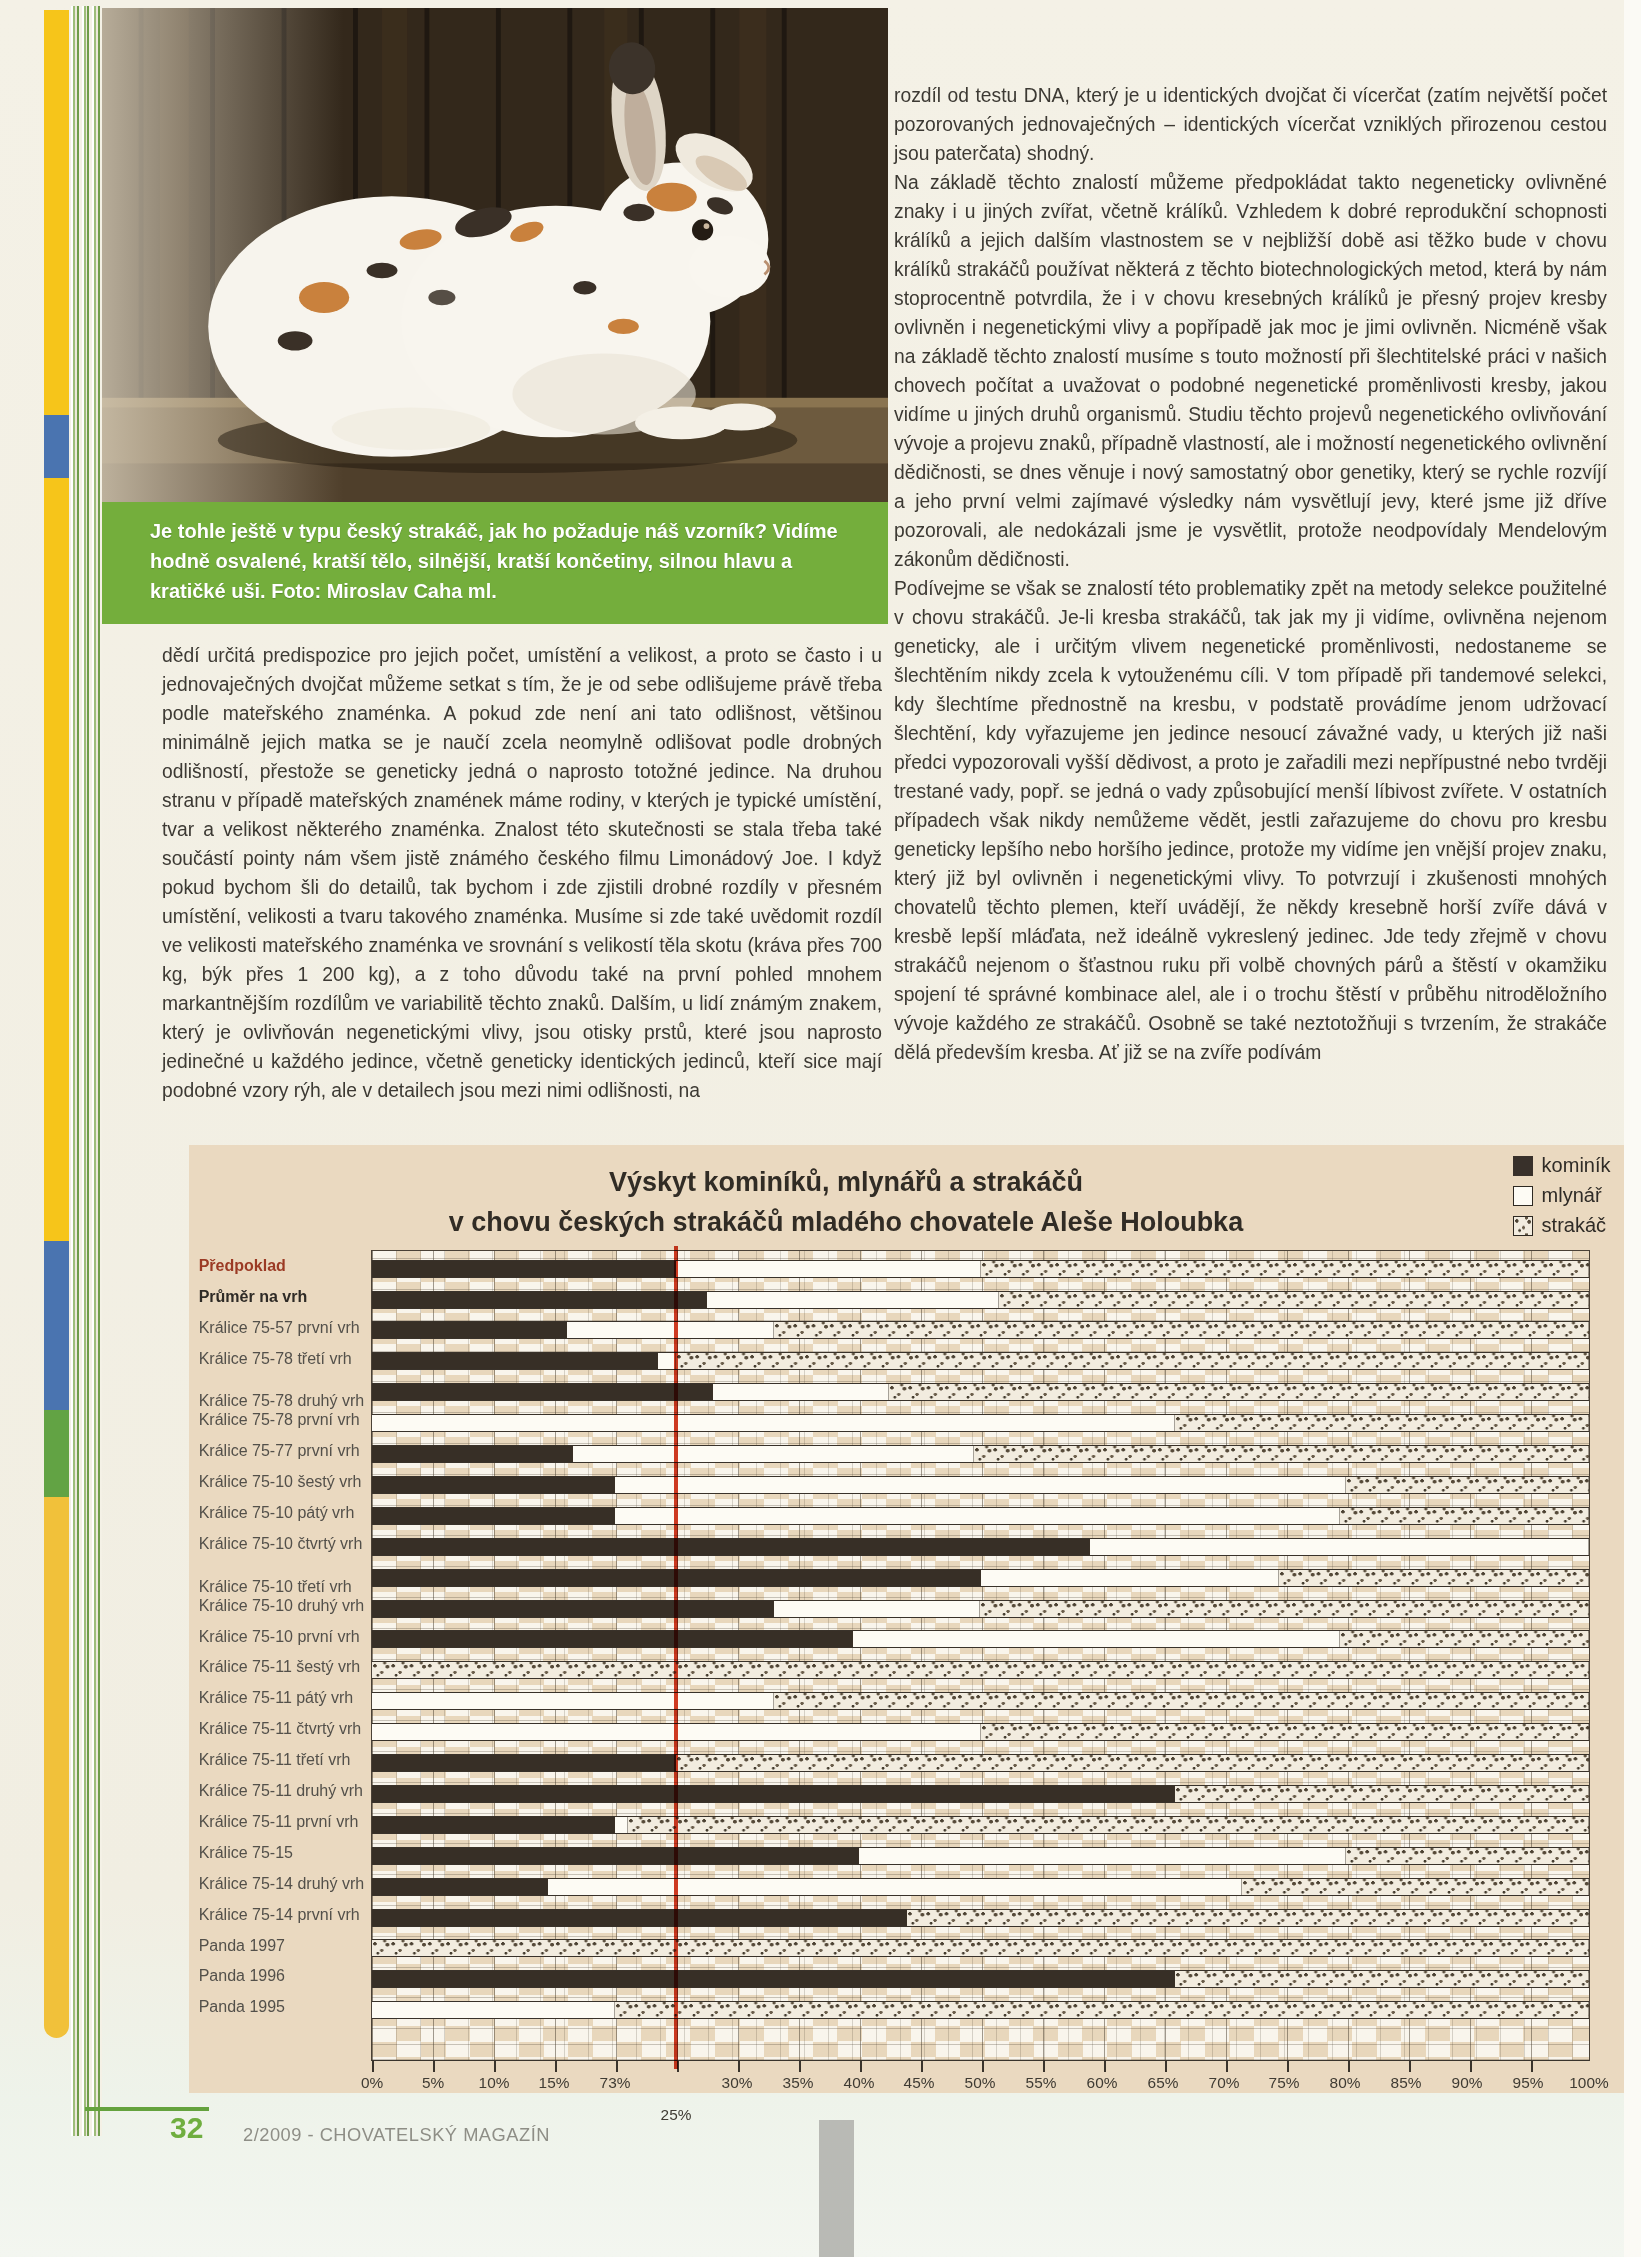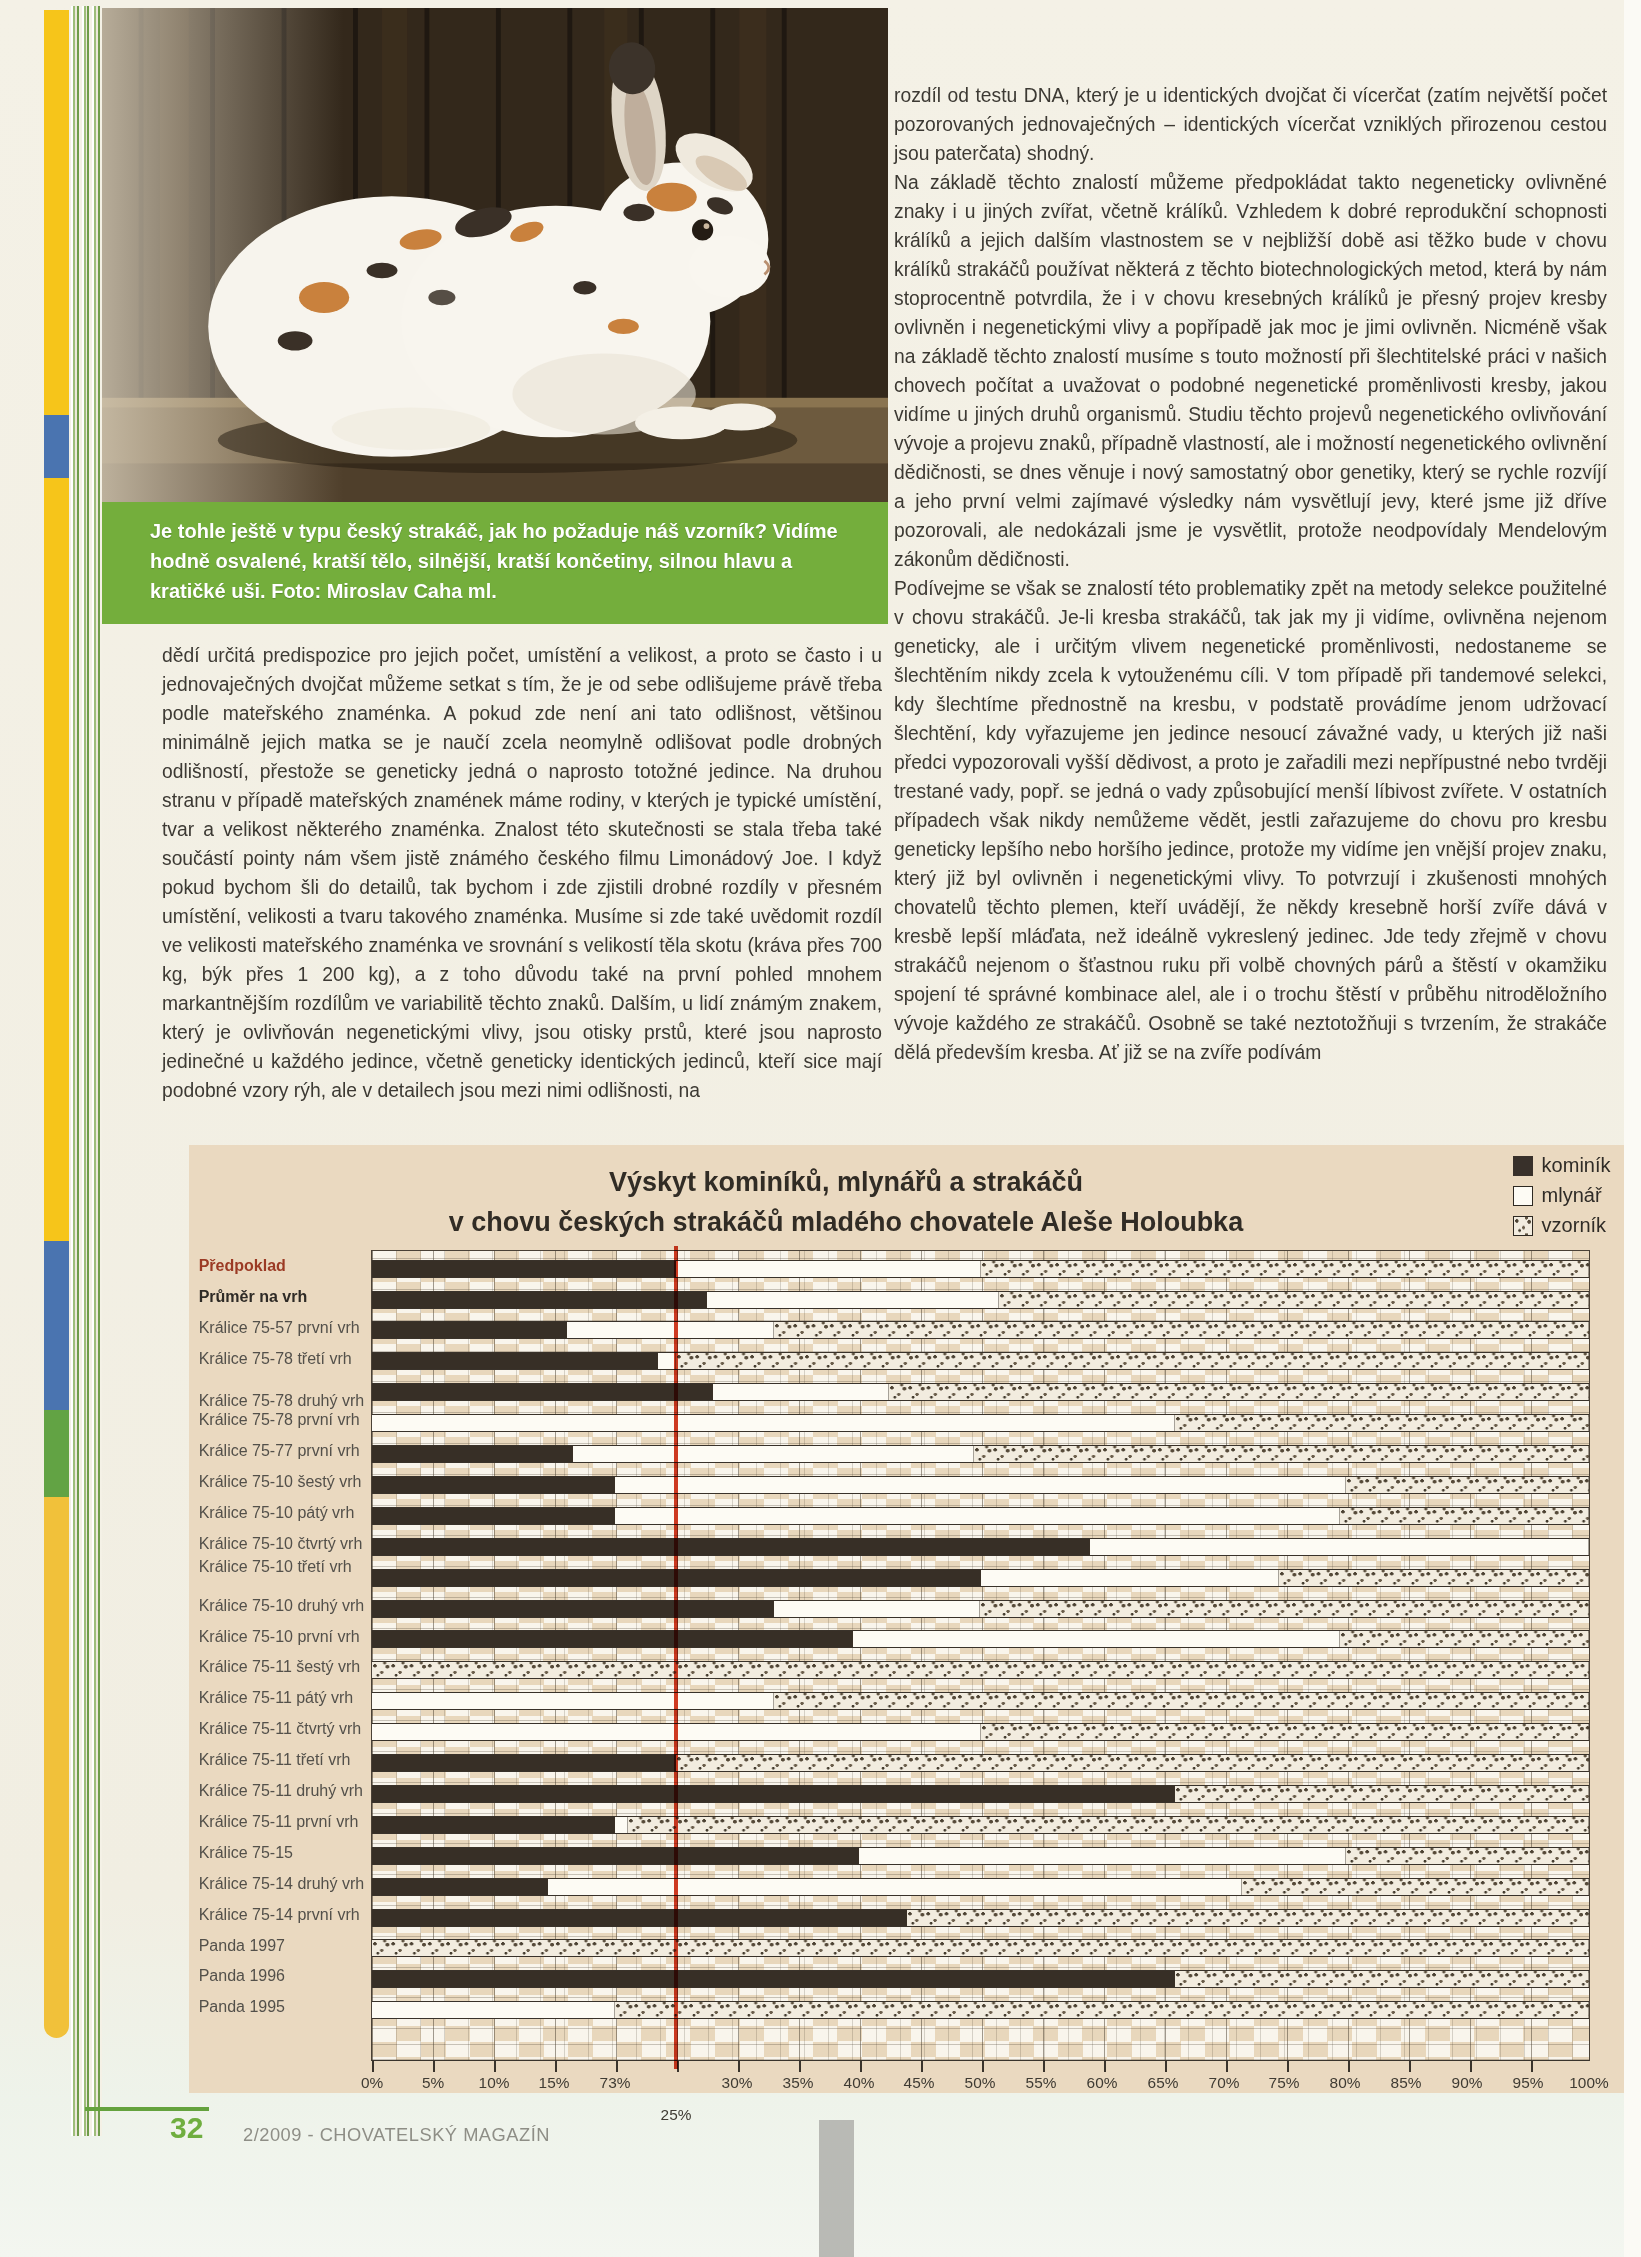--- a/index.html
+++ b/index.html
@@ -179,35 +179,35 @@
         <div class="legend-item">
           <span class="swatch sw-kominik"></span>
           <span class="legend-label">kominík</span>
         </div>
         <div class="legend-item">
           <span class="swatch sw-mlynar"></span>
           <span class="legend-label">mlynář</span>
         </div>
         <div class="legend-item">
           <span class="swatch sw-strakac speckle"></span>
-          <span class="legend-label">vzorník</span>
+          <span class="legend-label">strakáč</span>
         </div>
       </div>
     <div class="row-labels" id="row-labels">
         <div class="row-label red-bold" style="top: 4.8px;">Předpoklad</div>
         <div class="row-label bold" style="top: 36px;">Průměr na vrh</div>
         <div class="row-label" style="top: 67px;">Králice 75-57 první vrh</div>
         <div class="row-label" style="top: 98px;">Králice 75-78 třetí vrh</div>
         <div class="row-label" style="top: 140px;">Králice 75-78 druhý vrh</div>
         <div class="row-label" style="top: 159px;">Králice 75-78 první vrh</div>
         <div class="row-label" style="top: 190px;">Králice 75-77 první vrh</div>
         <div class="row-label" style="top: 221px;">Králice 75-10 šestý vrh</div>
         <div class="row-label" style="top: 252px;">Králice 75-10 pátý vrh</div>
         <div class="row-label" style="top: 283px;">Králice 75-10 čtvrtý vrh</div>
-        <div class="row-label" style="top: 306px;">Králice 75-10 třetí vrh</div>
+        <div class="row-label" style="top: 326px;">Králice 75-10 třetí vrh</div>
         <div class="row-label" style="top: 345px;">Králice 75-10 druhý vrh</div>
         <div class="row-label" style="top: 376px;">Králice 75-10 první vrh</div>
         <div class="row-label" style="top: 406px;">Králice 75-11 šestý vrh</div>
         <div class="row-label" style="top: 437px;">Králice 75-11 pátý vrh</div>
         <div class="row-label" style="top: 468px;">Králice 75-11 čtvrtý vrh</div>
         <div class="row-label" style="top: 499px;">Králice 75-11 třetí vrh</div>
         <div class="row-label" style="top: 530px;">Králice 75-11 druhý vrh</div>
         <div class="row-label" style="top: 561px;">Králice 75-11 první vrh</div>
         <div class="row-label" style="top: 592px;">Králice 75-15</div>
         <div class="row-label" style="top: 623px;">Králice 75-14 druhý vrh</div>

